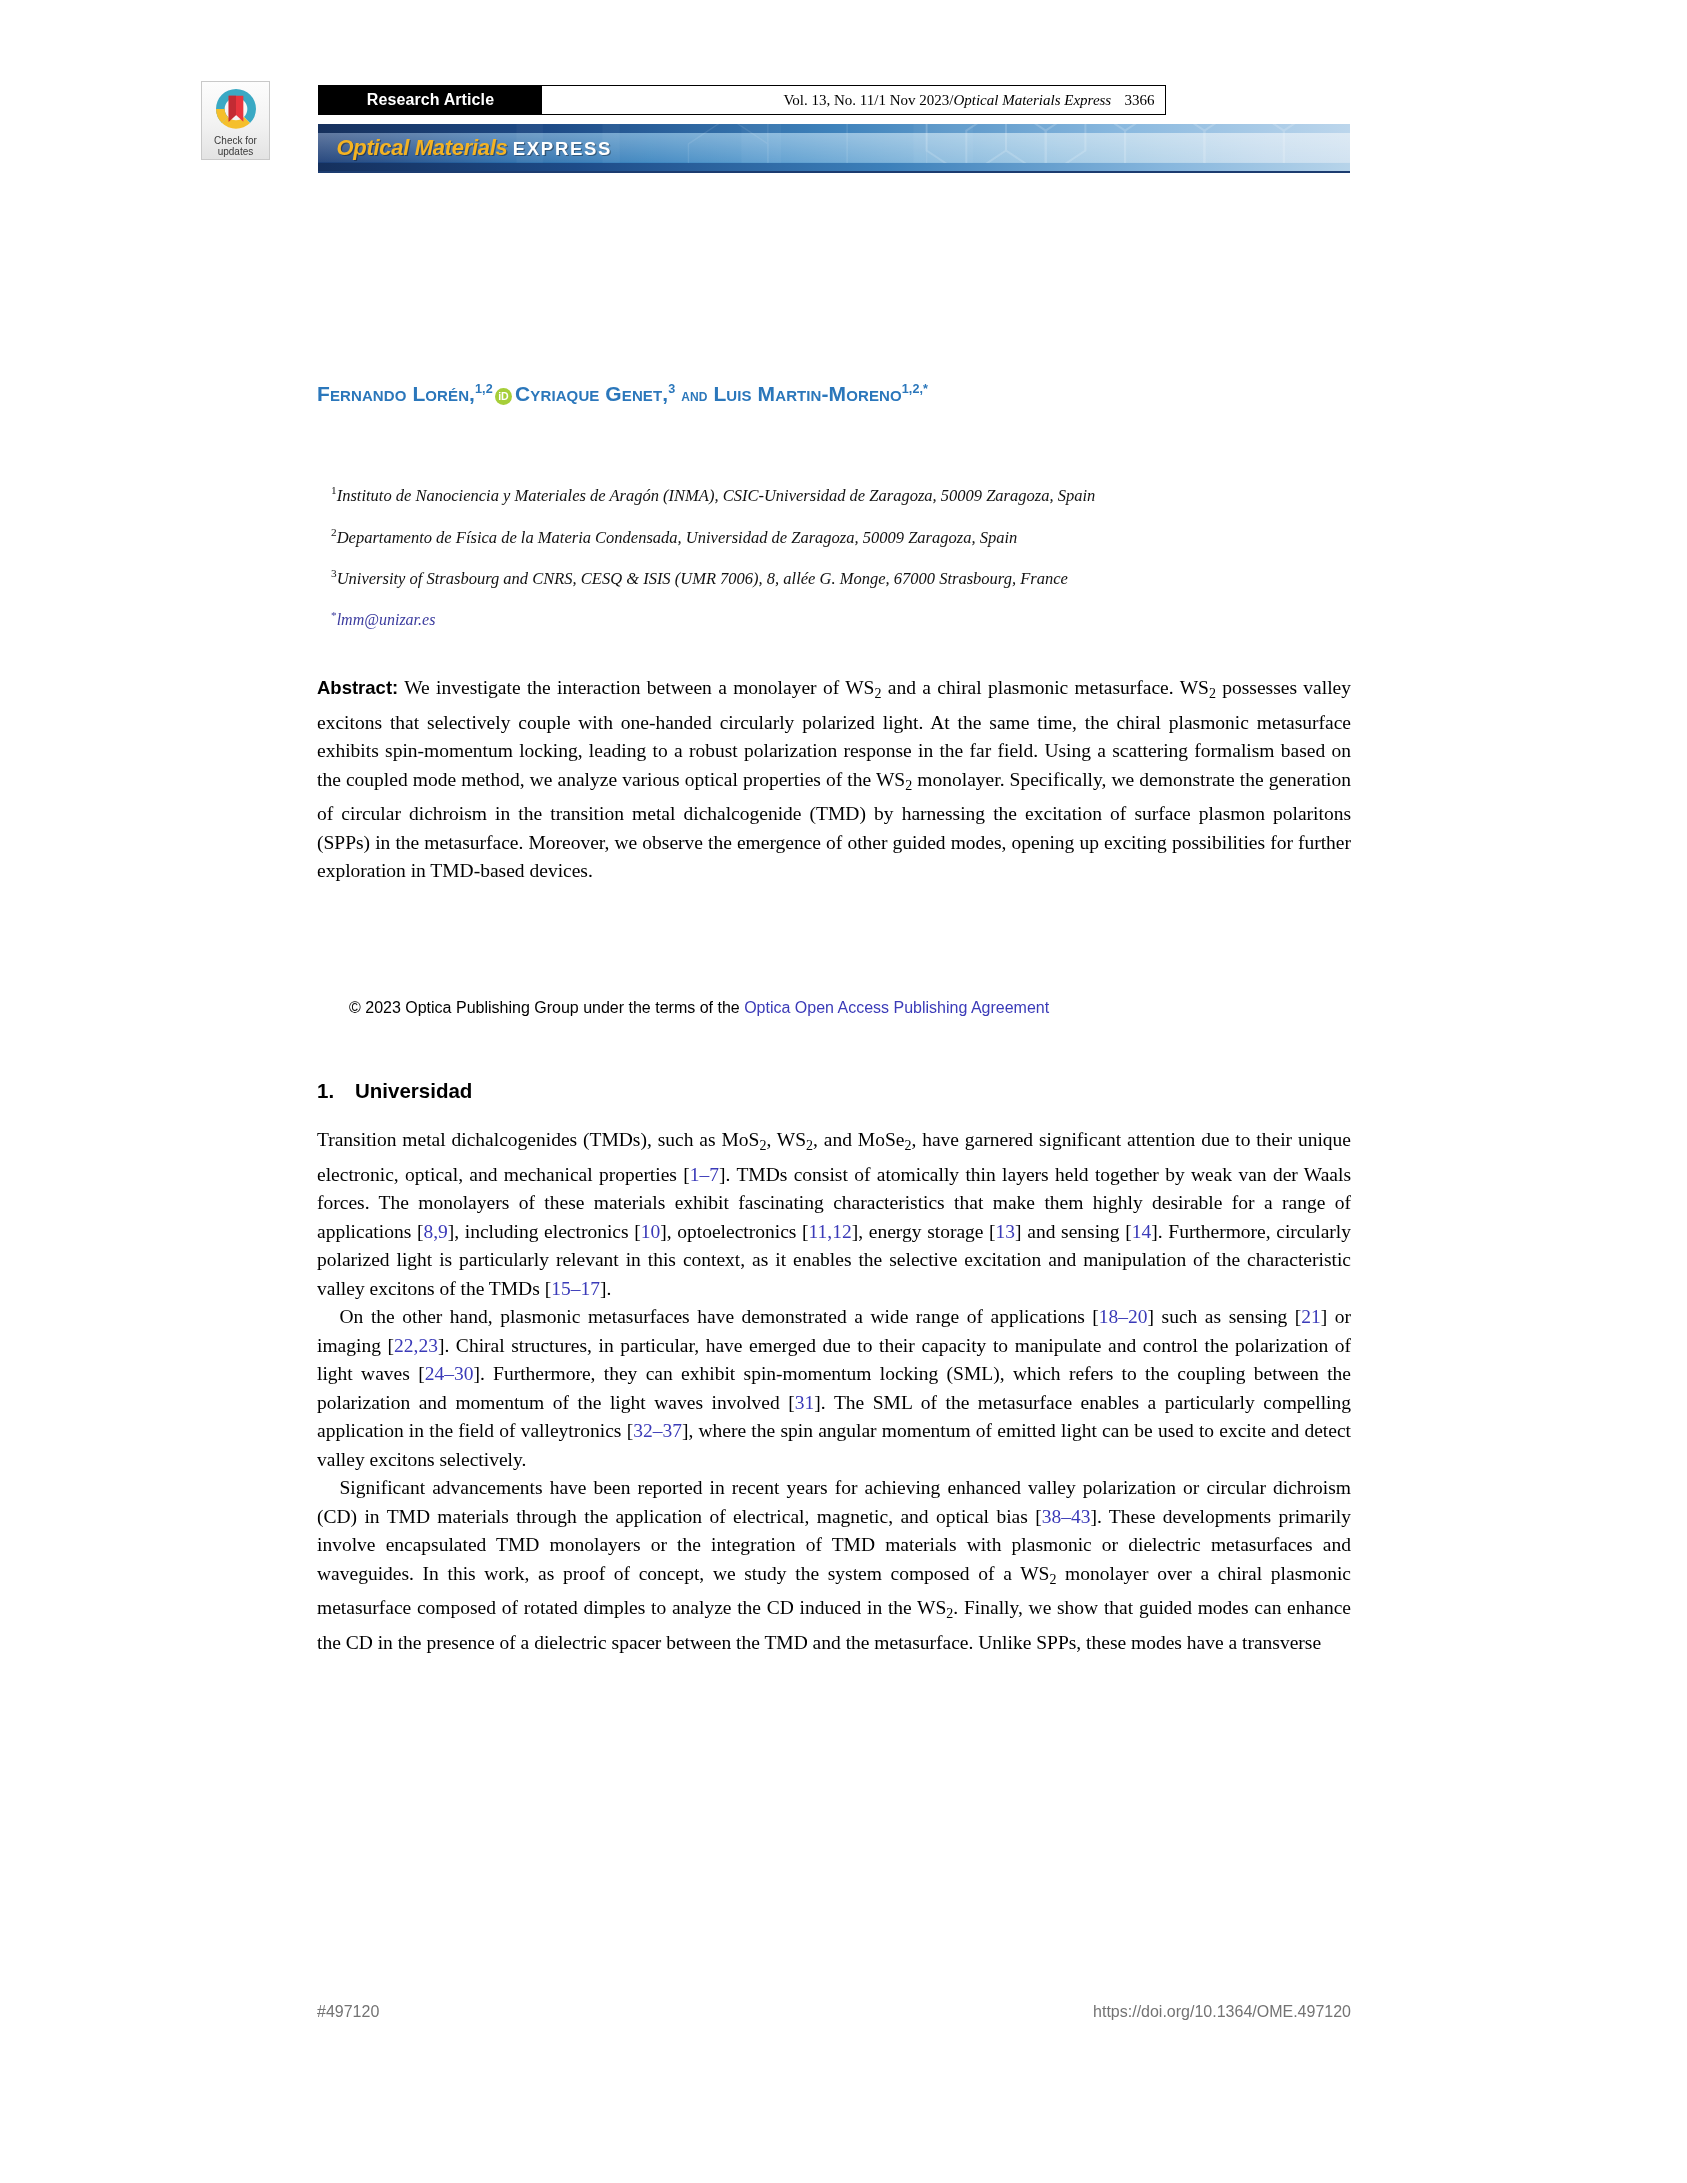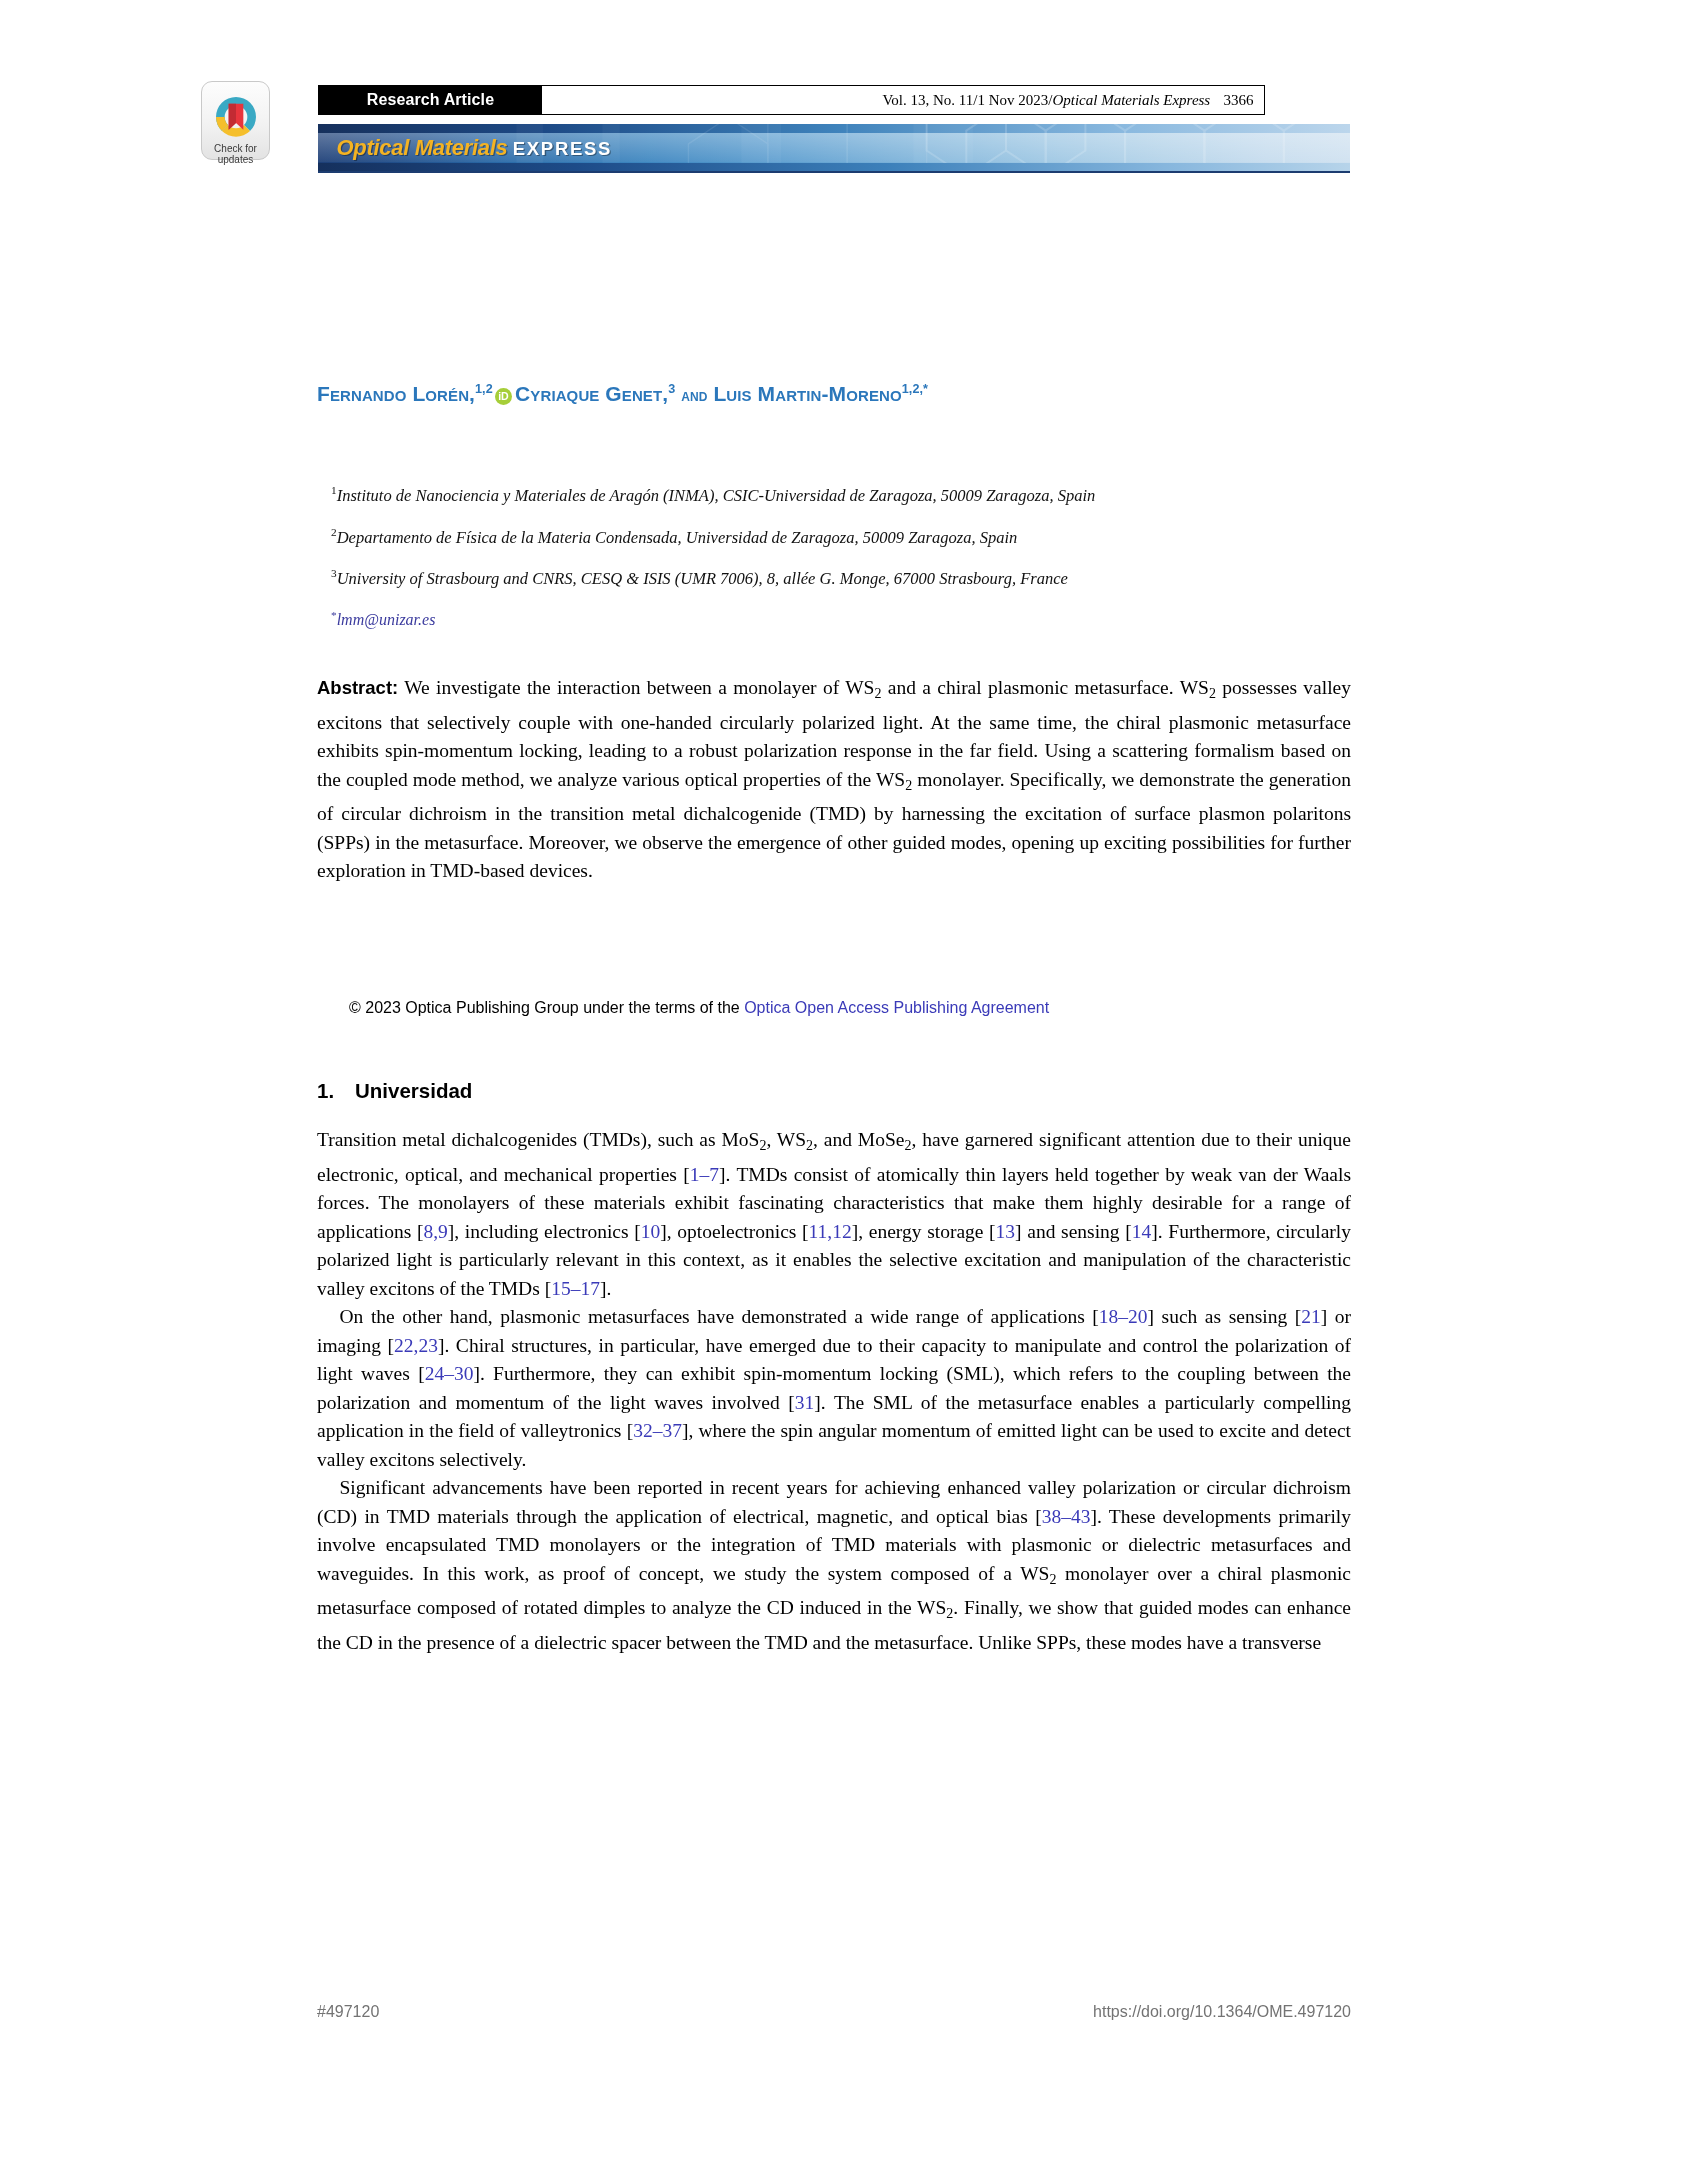--- a/index.html
+++ b/index.html
@@ -22,21 +22,21 @@
     height: 2183px;
     background: #ffffff;
     overflow: hidden;
   }
 
   
   .hdr-wrap {
     position: absolute;
     left: 318px;
     top: 85px;
-    width: 947px;
+    width: 848px;
   }
   .hdr-row {
     display: flex;
     align-items: stretch;
     height: 30px;
     border: 0.7px solid #000;
     box-sizing: border-box;
     background: #ffffff;
   }
   .hdr-black {
@@ -131,27 +131,27 @@
 
   
   .cfu {
     position: absolute;
     left: 201px;
     top: 81px;
     width: 69px;
     height: 79px;
     background: linear-gradient(180deg,#fdfdfd 0%, #f2f2f2 55%, #e3e3e3 100%);
     border: 0.7px solid #c9c9c9;
-    border-radius: 11px;
+    border-radius: 0;
     box-sizing: border-box;
     display: flex;
     flex-direction: column;
     align-items: center;
     justify-content: flex-start;
-    padding-top: 11px;
+    padding-top: 3px;
   }
   .cfu svg { display:block; }
   .cfu-text {
     font-family: "Liberation Sans", sans-serif;
     font-size: 10px;
     color: #3a3a3a;
     text-align: center;
     line-height: 11.3px;
     margin-top: 2px;
   }

